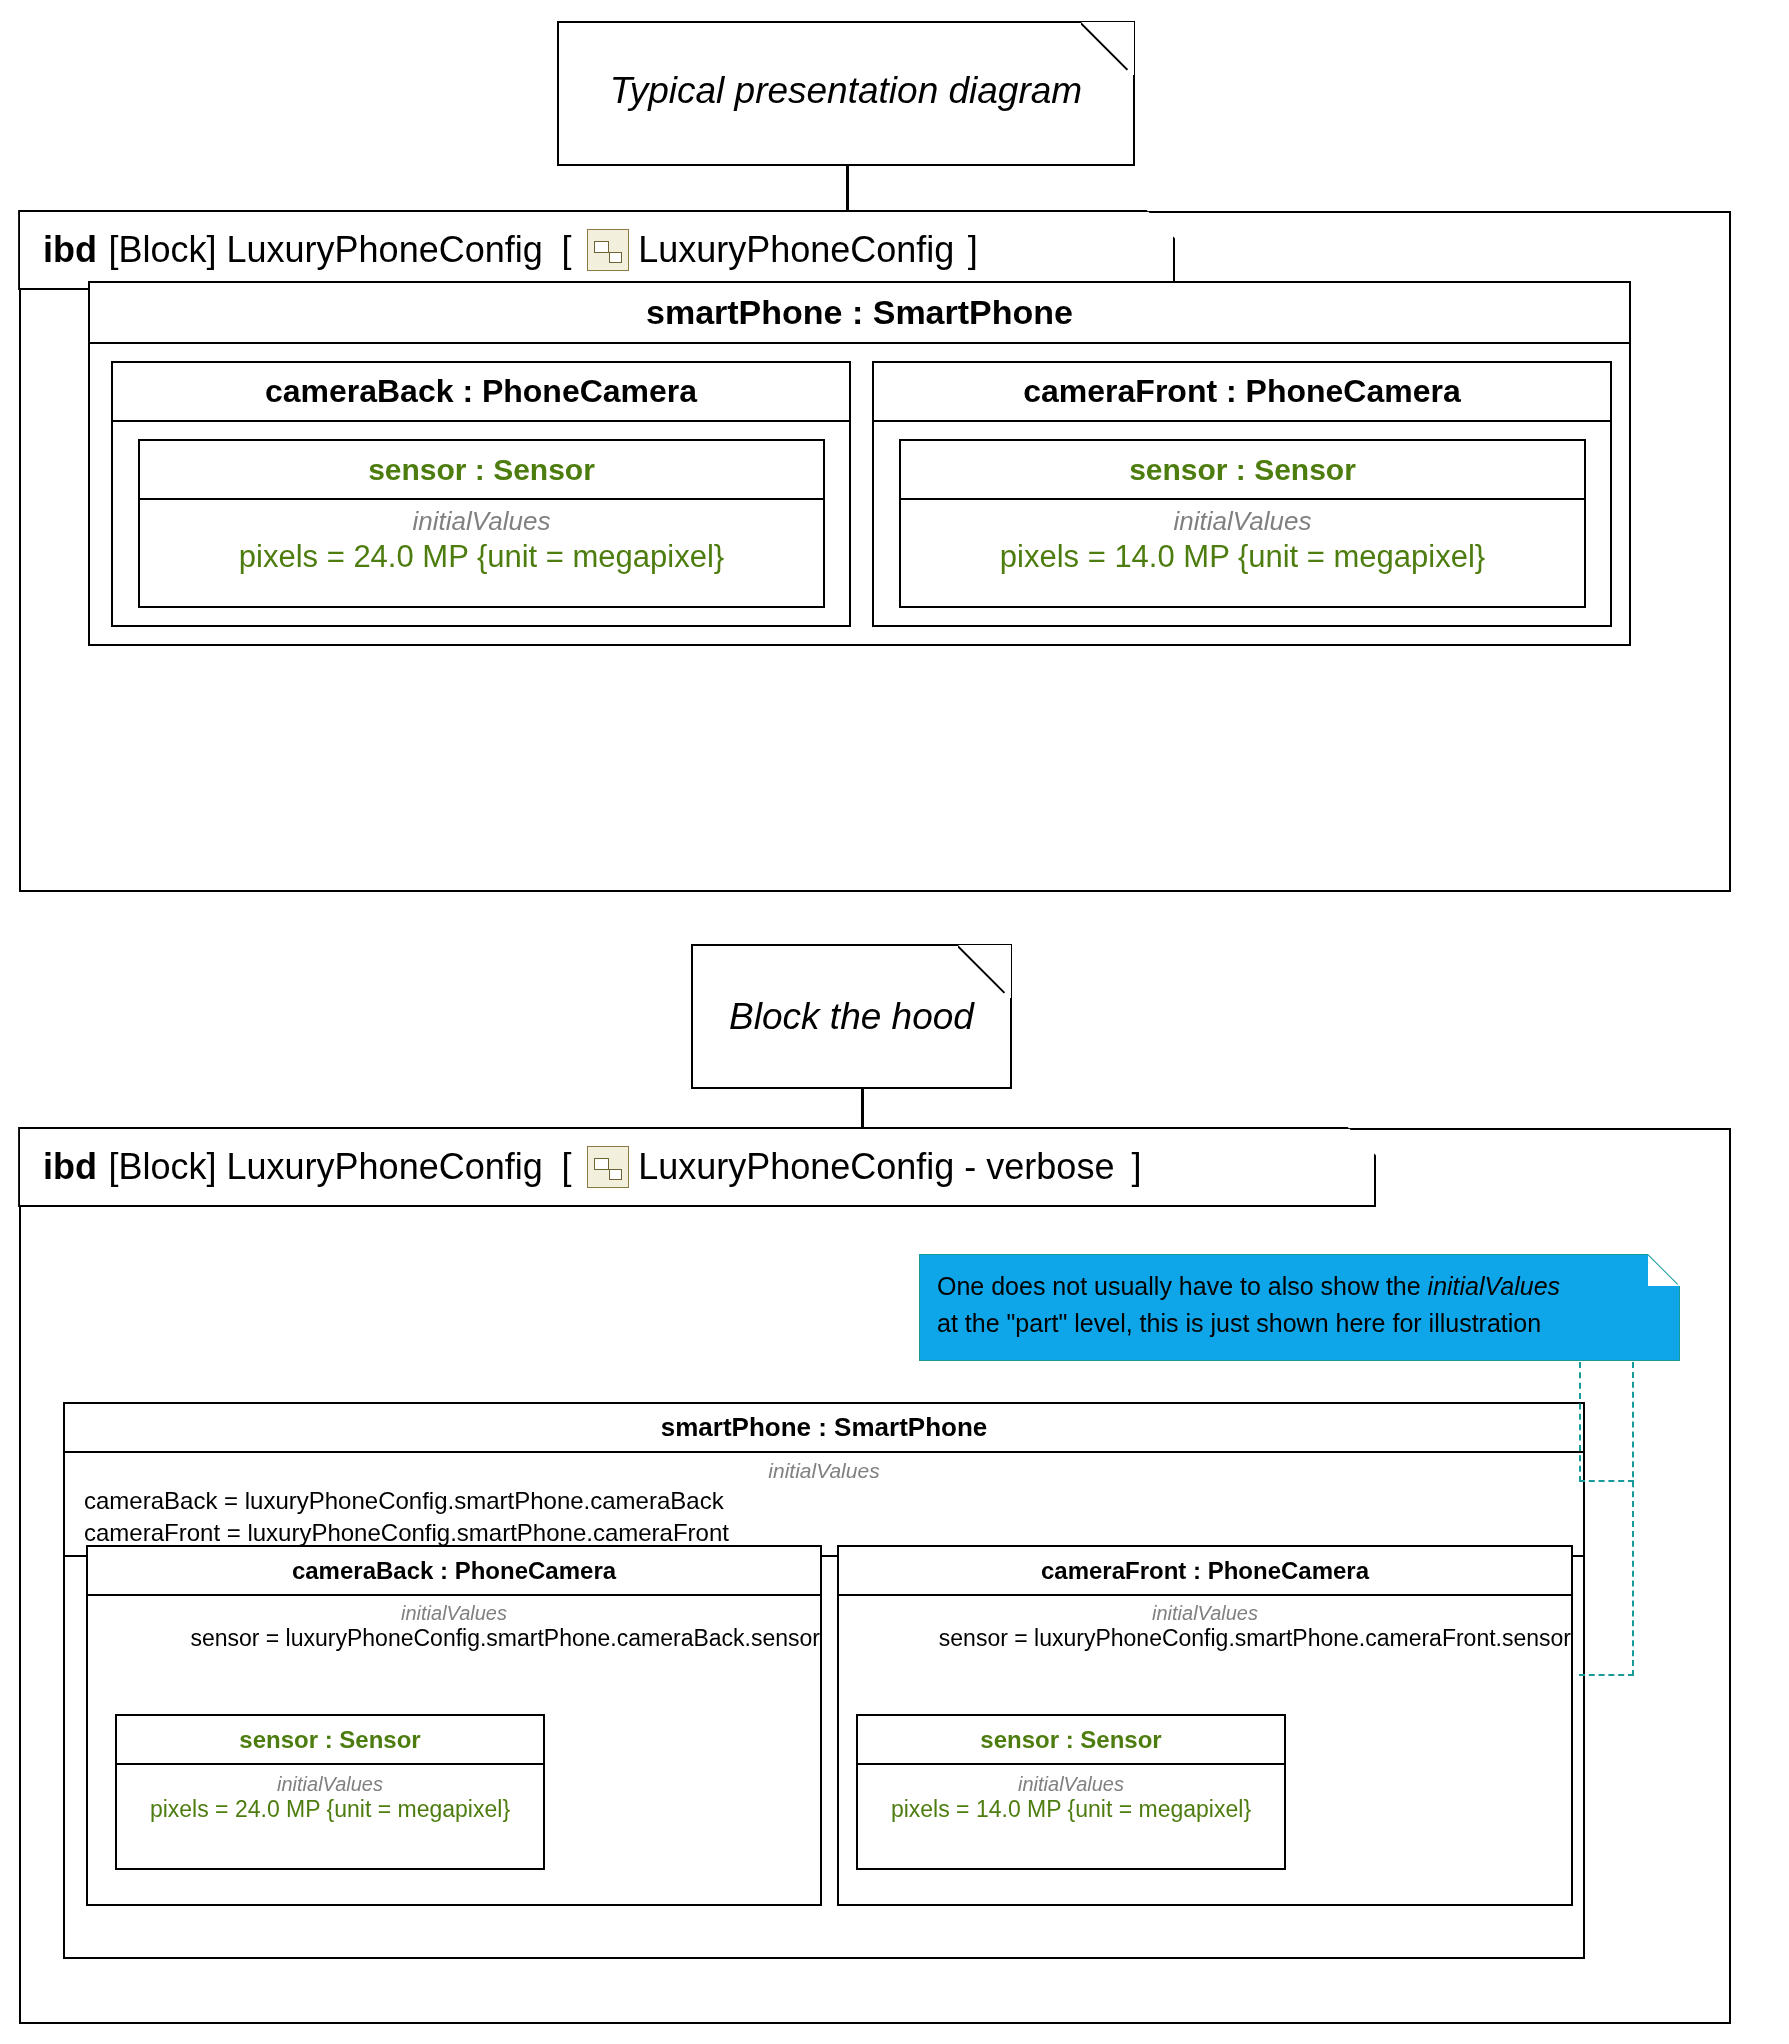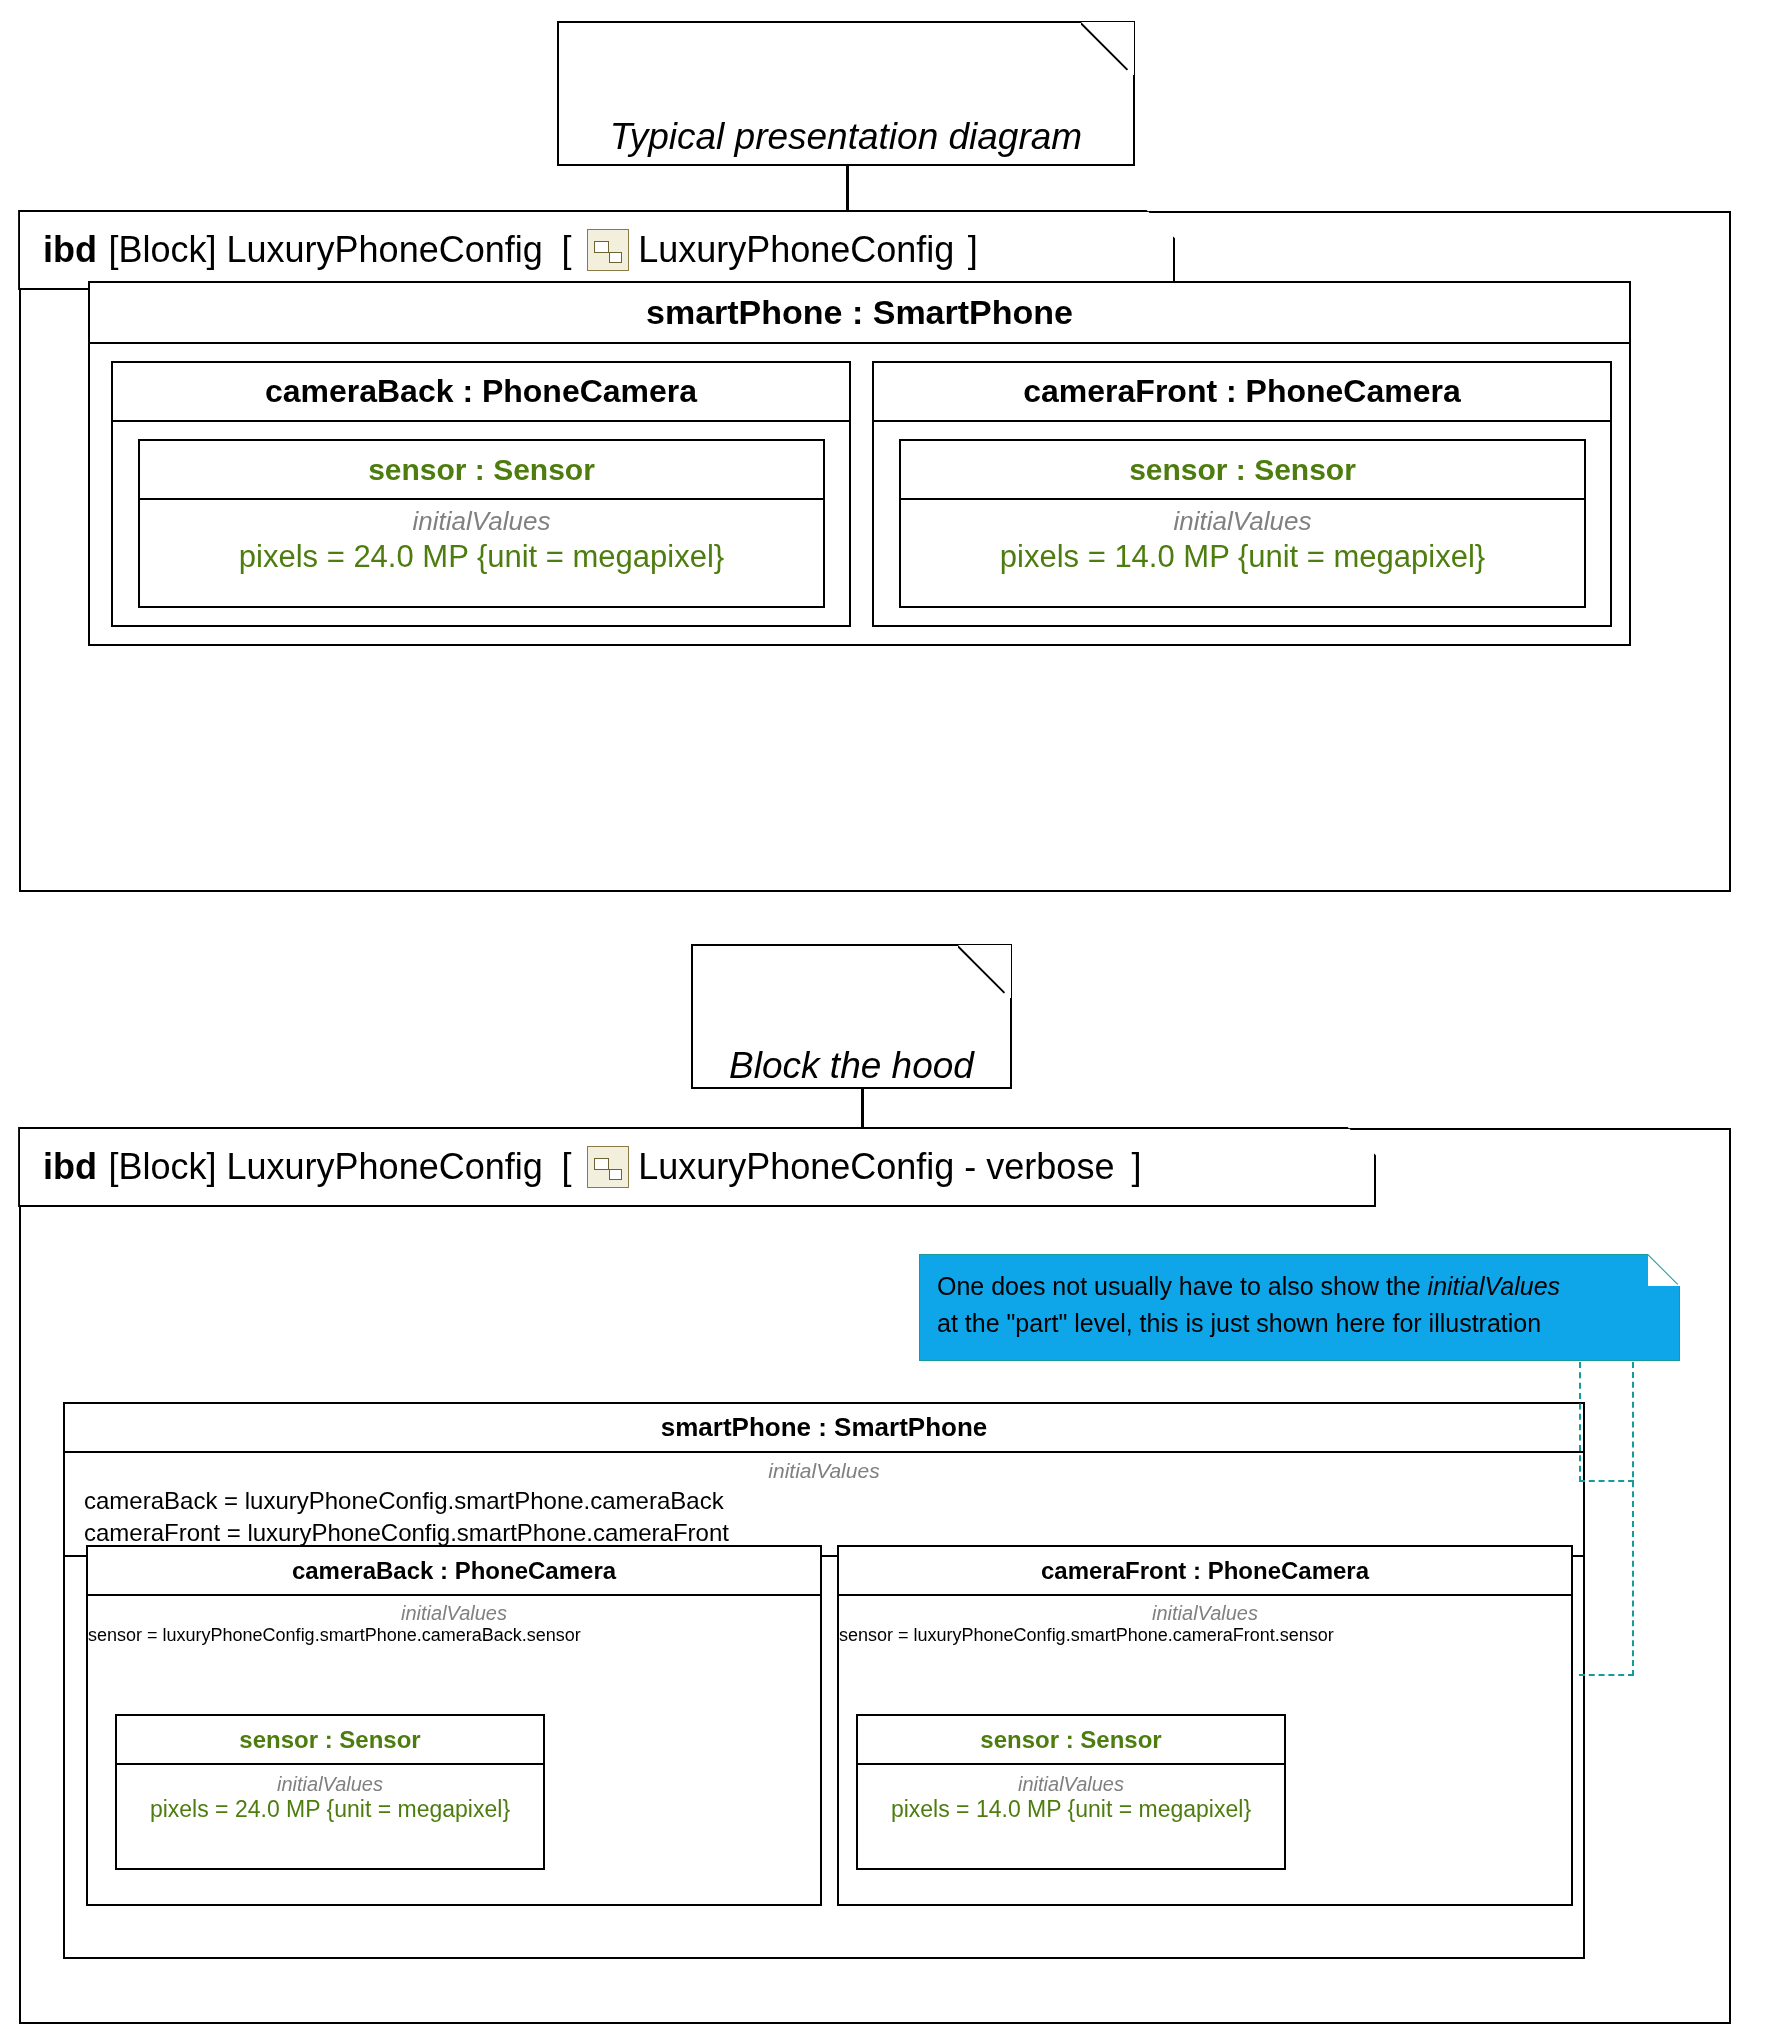--- a/index.html
+++ b/index.html
@@ -22,21 +22,21 @@
     height: 2045px;
   }
 
   
   .note {
     position: absolute;
     box-sizing: border-box;
     background: #ffffff;
     border: 2.9px solid #000000;
     display: flex;
-    align-items: flex-end;
+    align-items: center;
     justify-content: center;
     font-style: italic;
     text-align: center;
   }
 
   
   #note-typical {
     left: 557px;
     top: 21px;
     width: 578px;
@@ -248,21 +248,21 @@
     font-size: 24px;
     padding: 1.9px 0 5.7px 19px;
     line-height: 1.35;
     border-bottom: 2.9px solid #000000;
   }
 
   #part-cameraback-bot { left: 21px; top: 141px; width: 736px; height: 361px; }
   #part-camerafront-bot { left: 772px; top: 141px; width: 736px; height: 361px; }
   .cam-bot > .part-title { height: 49px; font-size: 24px; }
   .cam-bot .compartment-label { font-size: 20px; margin-top: 5.7px; }
-  .cam-bot .values { font-size: 18px; text-align: left; padding-bottom: 3.8px; }
+  .cam-bot .values { font-size: 23px; text-align: right; padding-bottom: 3.8px; }
 
   #part-sensorback-bot { left: 27px; top: 167px; width: 430px; height: 156px; }
   #part-sensorfront-bot { left: 17px; top: 167px; width: 430px; height: 156px; }
   .sensor-bot > .part-title { height: 49px; font-size: 24px; }
   .sensor-bot .compartment-label { font-size: 20px; margin-top: 7.6px; }
   .sensor-bot .values { font-size: 23px; text-align: center; }
 </style>
 </head>
 <body>
 

